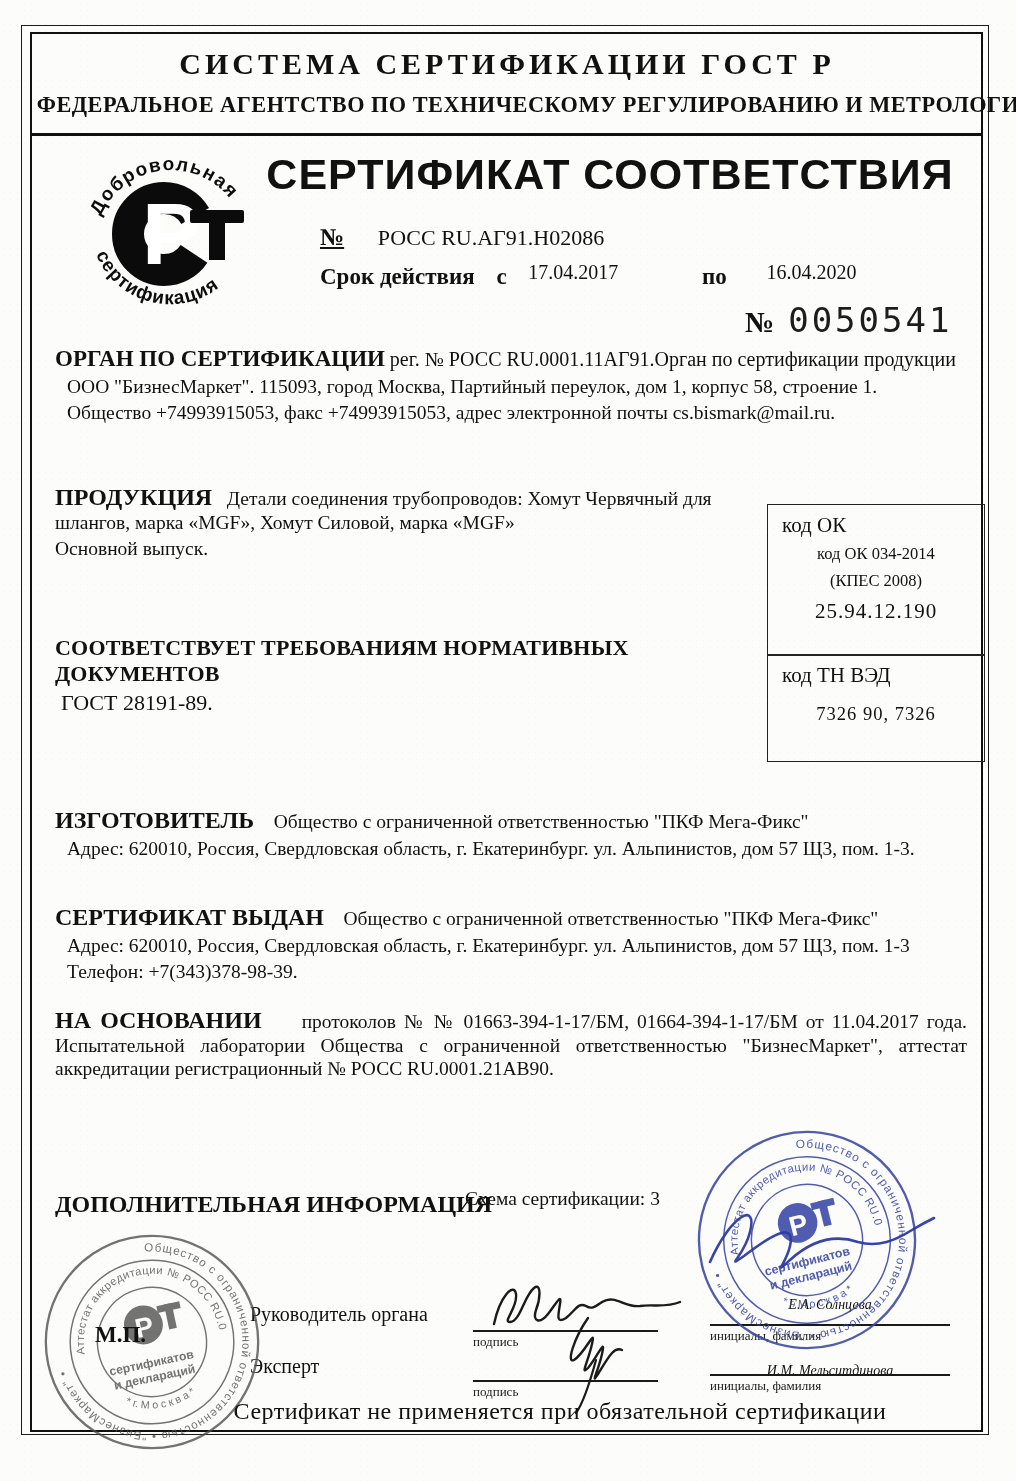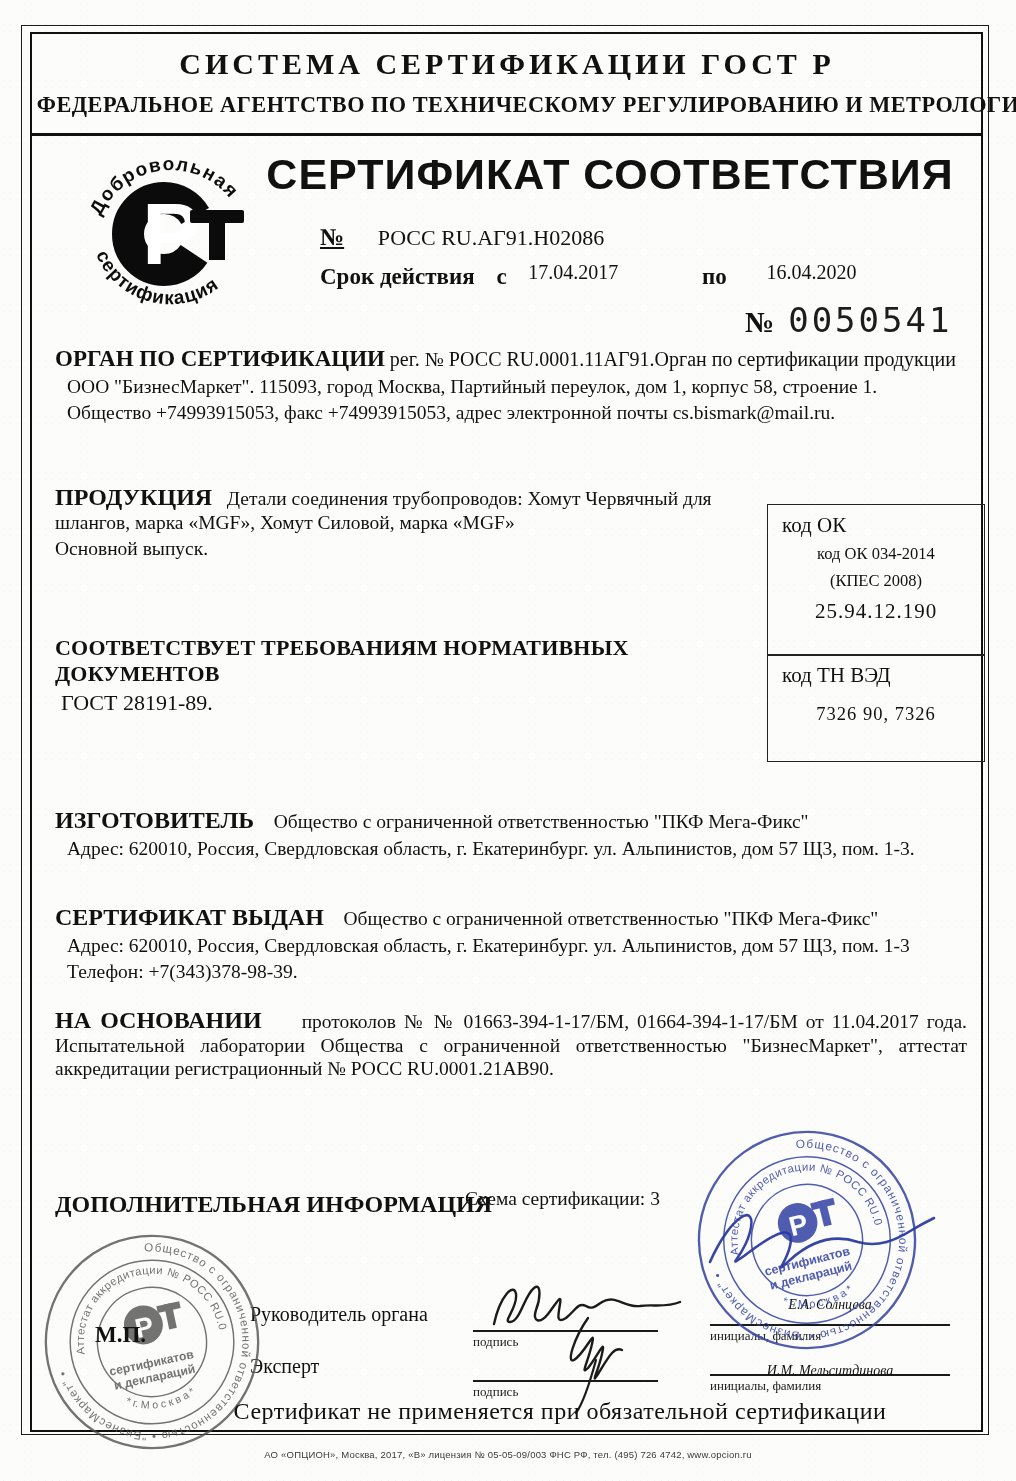--- a/index.html
+++ b/index.html
@@ -242,15 +242,14 @@
     <path d="M58 8 C 44 28 36 54 44 50 C 56 42 66 16 62 34 C 58 52 50 66 58 58 C 68 46 76 26 72 44 C 68 62 60 76 68 64 C 78 48 84 36 92 40" fill="none" stroke="#1b1b1b" stroke-width="2.4" stroke-linecap="round"></path>
     <path d="M66 50 C 60 72 54 92 46 103" fill="none" stroke="#1b1b1b" stroke-width="2.2" stroke-linecap="round"></path>
   </svg>
   <div class="abs sig-line" style="left:473px;top:1380px;width:185px;"></div>
   <div class="abs cap" style="left:473px;top:1384px;width:185px;">подпись</div>
   <div class="abs sig-name" style="left:710px;top:1347px;width:240px;margin-top:16px;">И.М. Мельситдинова</div>
   <div class="abs sig-line" style="left:710px;top:1374px;width:240px;"></div>
   <div class="abs cap" style="left:710px;top:1378px;width:240px;">инициалы, фамилия</div>
 
   <div class="abs bottom-note">Сертификат не применяется при обязательной сертификации</div>
-  <div class="abs imprint">АО «ОПЦИОН», Москва, 2017, «В»    лицензия № 05-05-09/003 ФНС РФ, тел. (495) 726 4742, www.opcion.ru</div>
 
 </div>
 
 </body></html>

